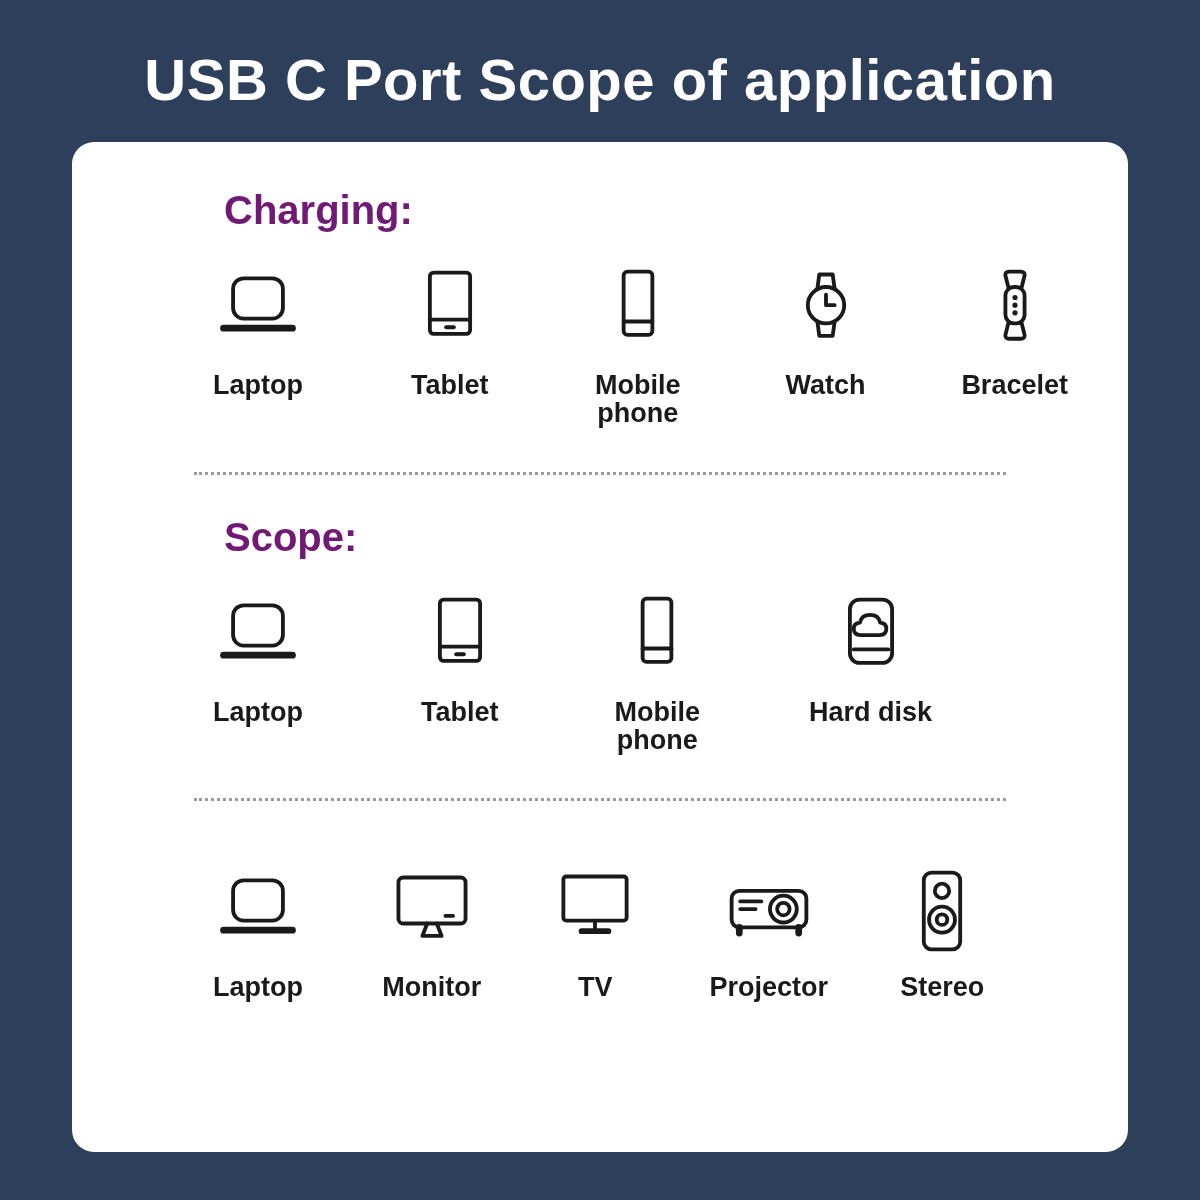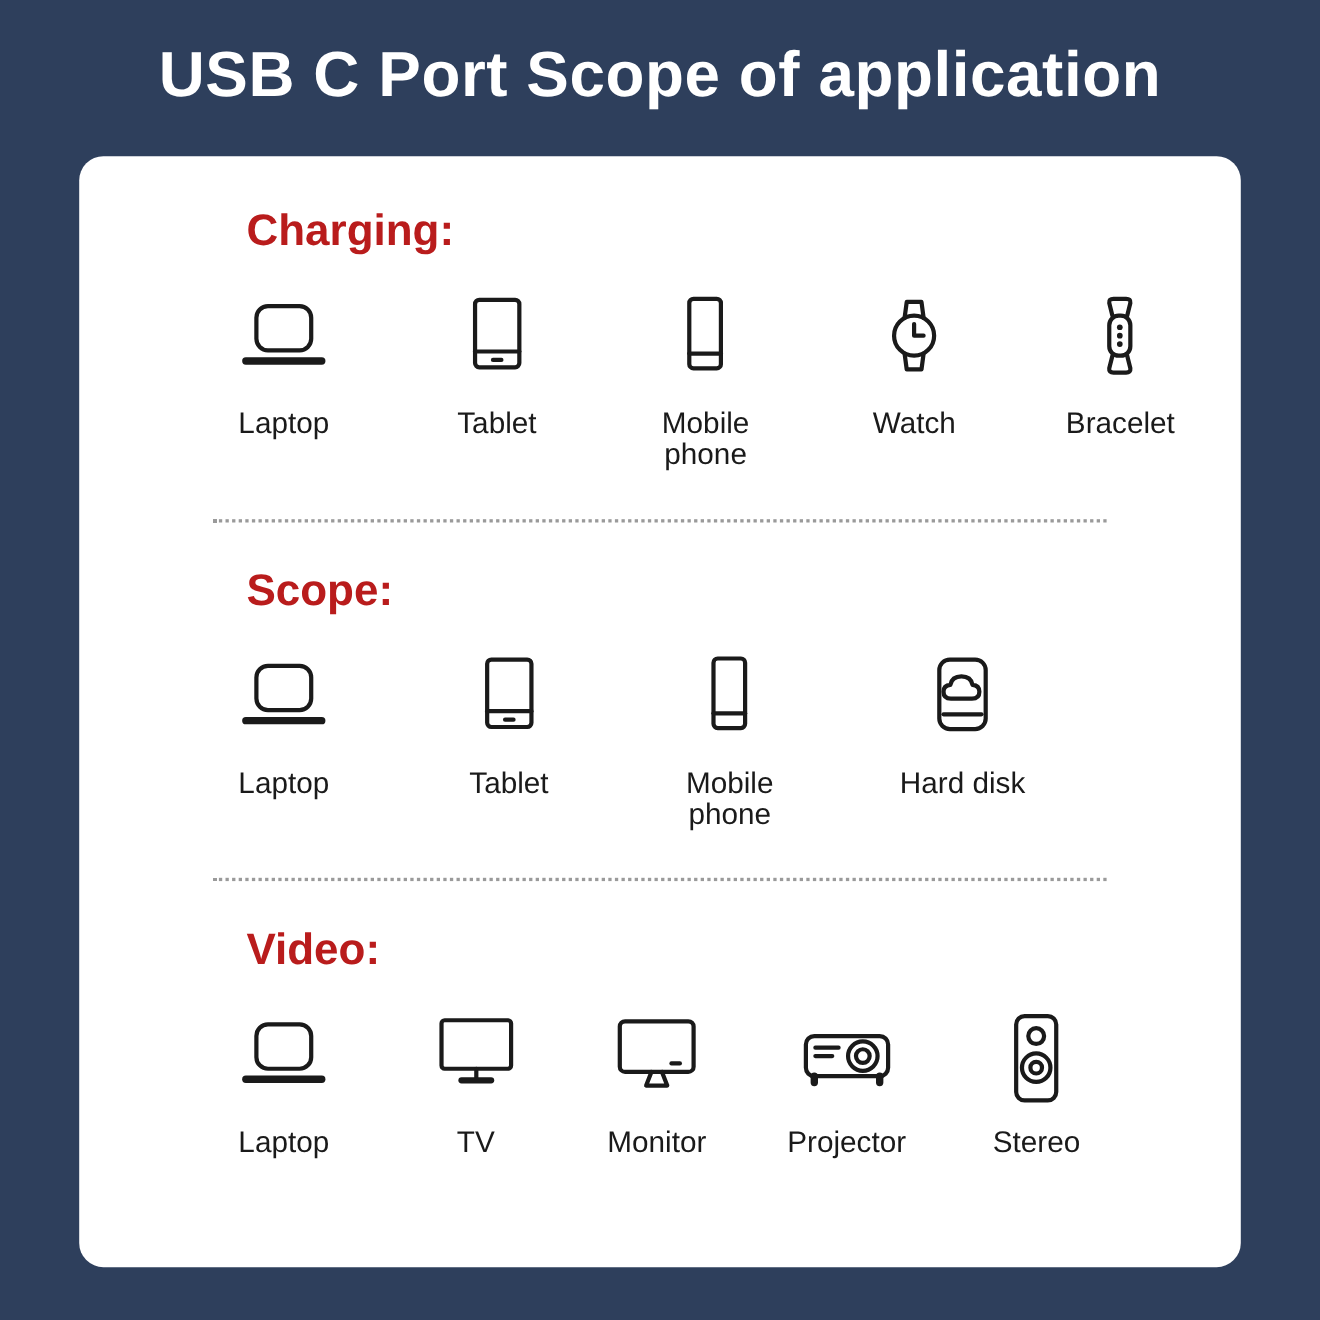--- a/index.html
+++ b/index.html
@@ -9,39 +9,39 @@
     height: 1200px;
     font-family: "Liberation Sans", sans-serif;
     background: #2e3f5c;
     overflow: hidden;
   }
   .page-title {
     color: #ffffff;
     font-size: 58px;
     font-weight: 800;
     text-align: center;
-    margin: 0;
+    margin: 12px;
     padding-top: 34px;
     letter-spacing: 0.5px;
   }
   .card {
     position: absolute;
     left: 72px;
     right: 72px;
     top: 142px;
     bottom: 48px;
     background: #ffffff;
     border-radius: 22px;
     box-sizing: border-box;
     padding: 40px 60px 0 60px;
   }
   .section-heading {
     font-size: 40px;
     font-weight: 800;
-    color: #b91c1c;
+    color: #701a75;
     margin: 6px 0 0 92px;
   }
   .items {
     display: flex;
     justify-content: space-between;
     align-items: flex-start;
     margin: 26px 0 0 70px;
   }
   .items.row-charging { width: calc(100% - 70px); }
   .items.row-data     { width: 78%; }
@@ -67,20 +67,21 @@
     stroke-linejoin: round;
   }
   svg.ic.wide { width: 112px; }
   .label {
     margin-top: 16px;
     font-size: 27px;
     color: #1a1a1a;
     text-align: center;
     white-space: nowrap;
     line-height: 1.05;
+    font-weight: bold;
   }
   .label.wrap {
     white-space: normal;
     width: 104px;
   }
   .divider {
     border: none;
     border-top: 3px dotted #9a9a9a;
     margin: 44px 62px 0 62px;
   }
@@ -249,45 +250,44 @@
           </span>
         <span class="label">Hard disk</span>
       </div>
     </div>
   </div>
 
   <hr class="divider">
 
   <div class="section">
     <div class="spacer-top"></div>
-    <div class="section-heading">Video:</div>
     <div class="items row-video">
       <div class="item">
         <span class="iconbox">
             <svg class="ic wide">
               <use href="#sym-laptop" xlink:href="#sym-laptop"></use>
             </svg>
           </span>
         <span class="label">Laptop</span>
       </div>
       <div class="item">
         <span class="iconbox">
             <svg class="ic">
+              <use href="#sym-monitor" xlink:href="#sym-monitor"></use>
+            </svg>
+          </span>
+        <span class="label">Monitor</span>
+      </div>
+      <div class="item">
+        <span class="iconbox">
+            <svg class="ic">
               <use href="#sym-tv" xlink:href="#sym-tv"></use>
             </svg>
           </span>
         <span class="label">TV</span>
-      </div>
-      <div class="item">
-        <span class="iconbox">
-            <svg class="ic">
-              <use href="#sym-monitor" xlink:href="#sym-monitor"></use>
-            </svg>
-          </span>
-        <span class="label">Monitor</span>
       </div>
       <div class="item">
         <span class="iconbox">
             <svg class="ic">
               <use href="#sym-projector" xlink:href="#sym-projector"></use>
             </svg>
           </span>
         <span class="label">Projector</span>
       </div>
       <div class="item">

